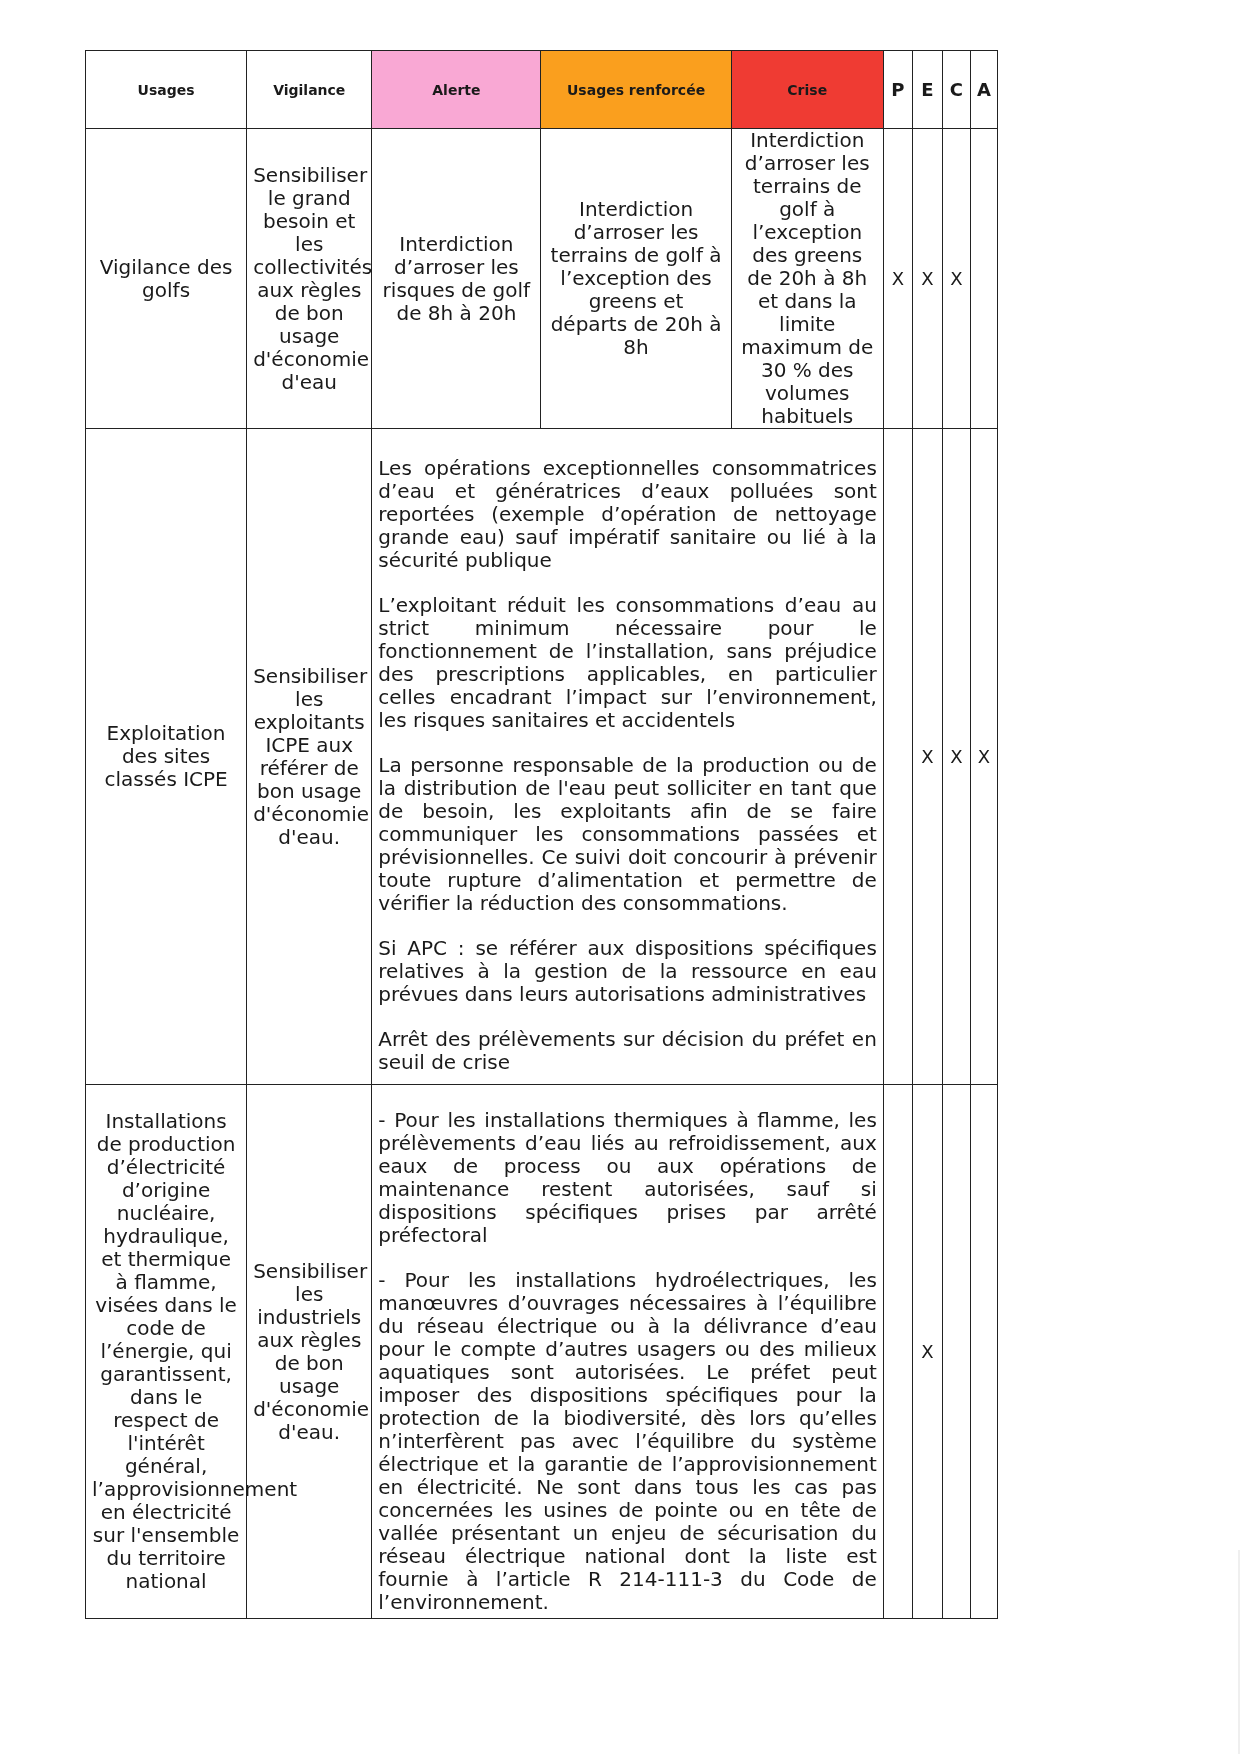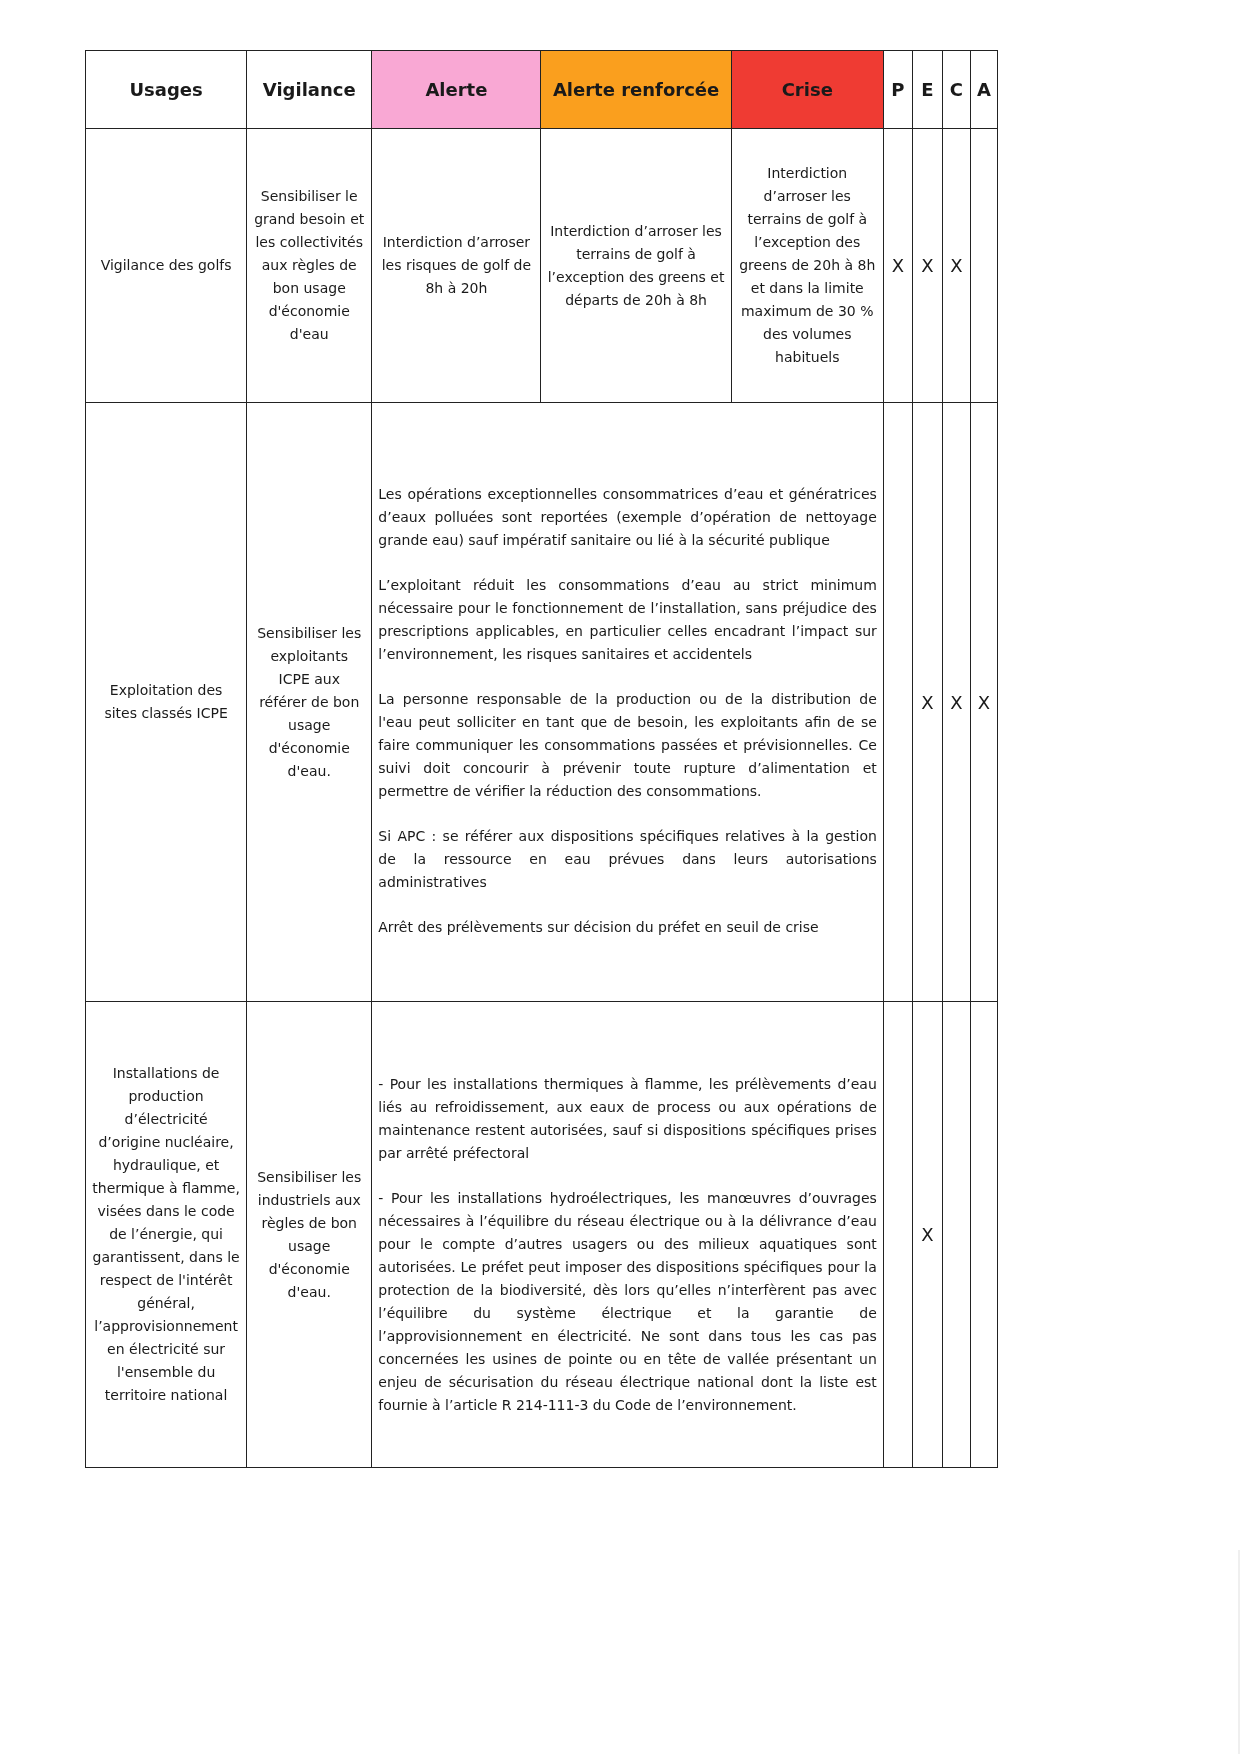--- a/index.html
+++ b/index.html
@@ -1,22 +1,22 @@
 <!DOCTYPE html>
 <html><head>
 <meta charset="utf-8">
 <style>
   html, body { margin: 0; padding: 0; background: #ffffff; }
   body { width: 1240px; height: 1754px; position: relative; overflow: hidden;
          font-family: "DejaVu Sans", sans-serif; color: #1a1a1a; }
   table.restr { position: absolute; left: 85px; top: 50px; border-collapse: collapse;
                 table-layout: fixed; width: 913px; }
   table.restr td, table.restr th { border: 1.5px solid #222; padding: 0; vertical-align: middle; }
-  th { font-weight: bold; font-size: 18px; text-align: center; height: 77px; }
-  td { font-size: 14px; line-height: 23px; }
+  th { font-weight: bold; font-size: 14px; text-align: center; height: 77px; }
+  td { font-size: 20px; line-height: 23px; }
   .c { text-align: center; padding: 0 6px !important; }
   .j { text-align: justify; padding: 0 6px 0 6px !important; }
   .x { text-align: center; font-size: 18px; }
   .col-usages { width: 161px; } .col-vig { width: 125px; } .col-alerte { width: 169px; }
   .col-ar { width: 190px; } .col-crise { width: 152px; }
   .col-p { width: 29px; } .col-e { width: 30px; } .col-c { width: 28px; } .col-a { width: 27px; }
   .hdr-alerte { background: #fcd415; }
   .hdr-ar { background: #fa9f1e; }
   .hdr-crise { background: #ef3b33; }
   .pecas { font-size: 18px; }
@@ -40,21 +40,21 @@
     <col class="col-p">
       <col class="col-e">
       <col class="col-c">
       <col class="col-a">
   </colgroup>
   <thead>
     <tr>
       <th>Usages</th>
       <th>Vigilance</th>
       <th class="hdr-alerte" style="background: #f9a8d4;">Alerte</th>
-      <th class="hdr-ar" style="background: rgb(250, 159, 30);">Alerte renforcée</th>
+      <th class="hdr-ar" style="background: rgb(250, 159, 30);">Usages renforcée</th>
       <th class="hdr-crise" style="background: rgb(239, 59, 51);">Crise</th>
       <th class="pecas">P</th>
       <th class="pecas">E</th>
       <th class="pecas">C</th>
       <th class="pecas">A</th>
     </tr>
   </thead>
   <tbody>
     <tr class="r1">
       <td class="c">Vigilance des golfs</td>

